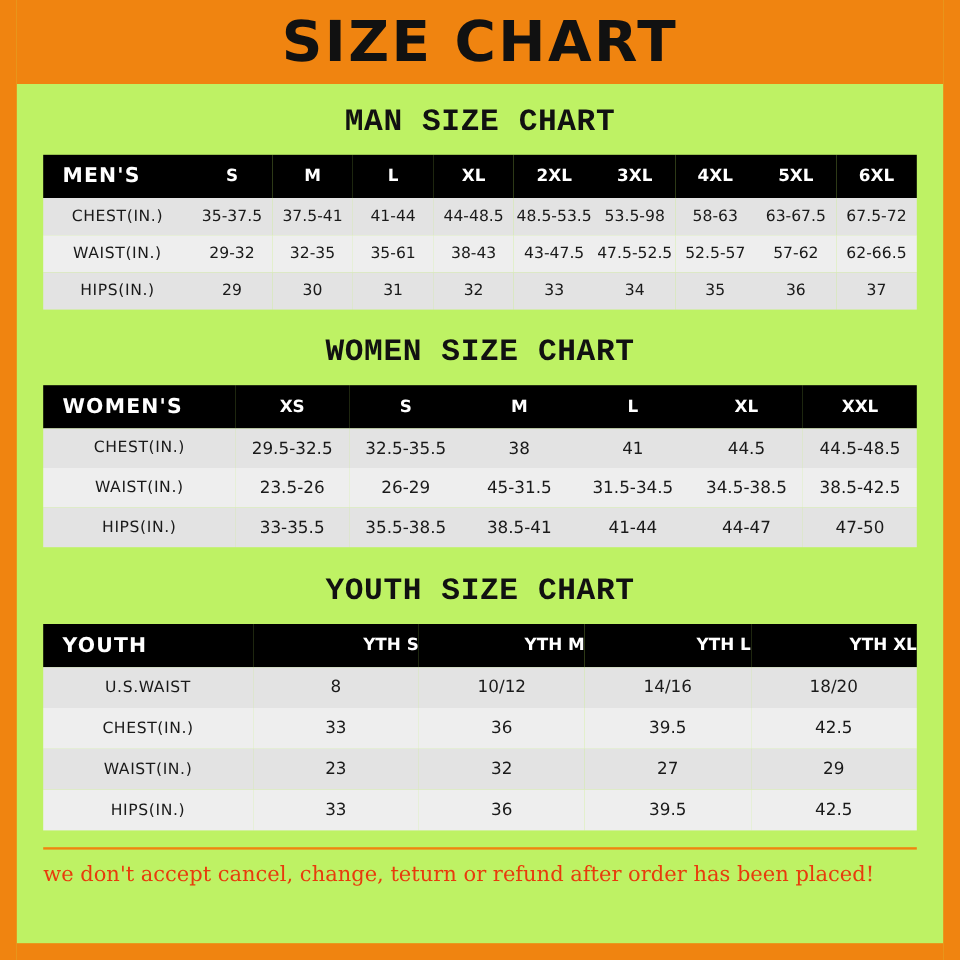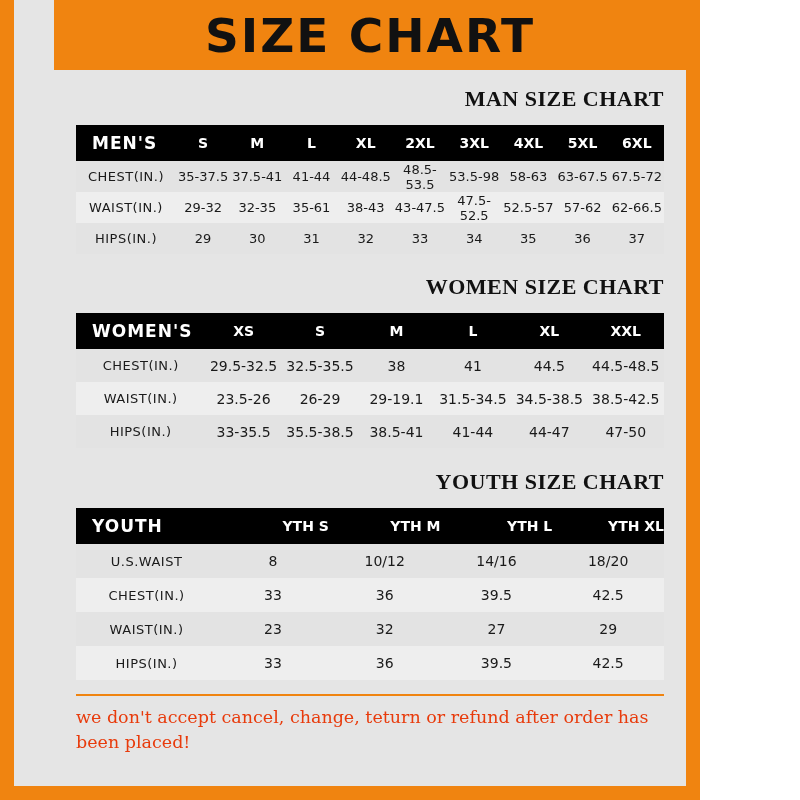--- a/index.html
+++ b/index.html
@@ -8,51 +8,50 @@
   }
   body {
     width: 800px;
     height: 800px;
     background: #ffffff;
     font-family: "DejaVu Sans", sans-serif;
     overflow: hidden;
   }
   .page {
     position: relative;
-    width: 700px;
+    width: 800px;
     height: 800px;
     box-sizing: border-box;
     border-left: 14px solid #f08410;
     border-right: 14px solid #f08410;
-    background: #e5e5e5;
-    padding-left: 40px;
+    background: #bef264;
   }
   .banner {
     height: 70px;
     background: #f08410;
     display: flex;
     align-items: center;
     justify-content: center;
   }
   .banner-title {
     font-family: "DejaVu Sans", sans-serif;
     font-weight: bold;
     font-size: 47px;
     letter-spacing: 2px;
     color: #111111;
     line-height: 1;
   }
   .section {
     padding: 0 22px;
   }
   .section-title {
-    text-align: right;
-    font-family: Liberation Serif, serif;
+    text-align: center;
+    font-family: Liberation Mono, monospace;
     font-weight: bold;
-    font-size: 22px;
+    font-size: 26px;
     color: #111111;
     letter-spacing: 0.5px;
   }
   .st-man { margin: 16px 0 13px 0; }
   .st-women { margin: 20px 0 13px 0; }
   .st-youth { margin: 21px 0 13px 0; }
 
   table.size-table {
     width: 100%;
     border-collapse: collapse;
@@ -232,21 +231,21 @@
           <td>32.5-35.5</td>
           <td>38</td>
           <td>41</td>
           <td>44.5</td>
           <td>44.5-48.5</td>
         </tr>
         <tr class="row-even">
           <td class="label-cell">WAIST(IN.)</td>
           <td>23.5-26</td>
           <td>26-29</td>
-          <td>29-19.1</td>
+          <td>45-31.5</td>
           <td>31.5-34.5</td>
           <td>34.5-38.5</td>
           <td>38.5-42.5</td>
         </tr>
         <tr class="row-odd">
           <td class="label-cell">HIPS(IN.)</td>
           <td>33-35.5</td>
           <td>35.5-38.5</td>
           <td>38.5-41</td>
           <td>41-44</td>

